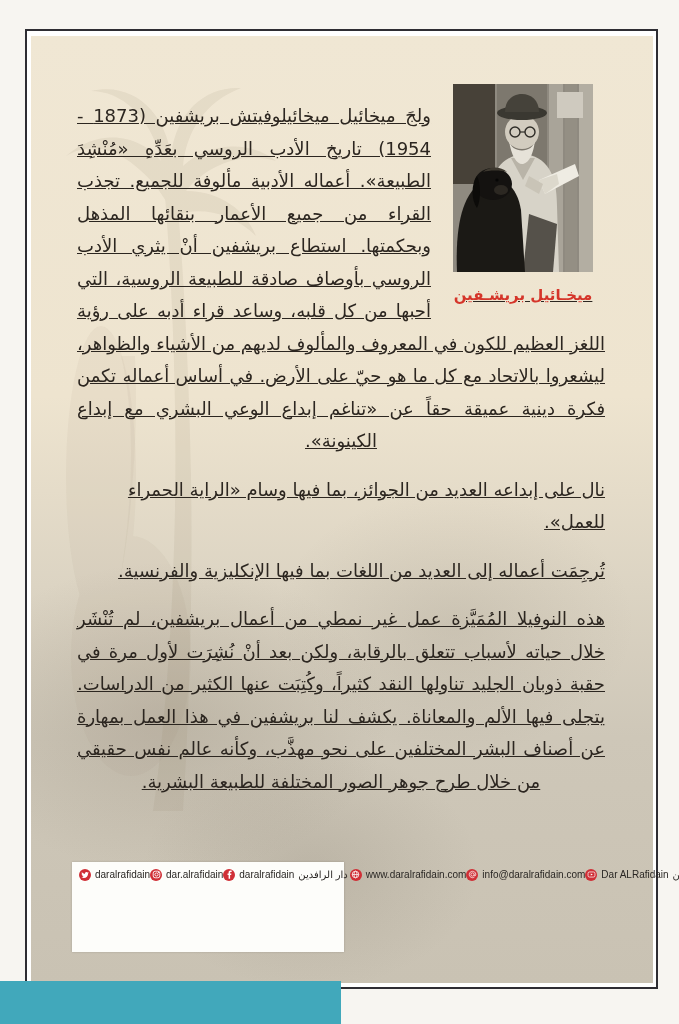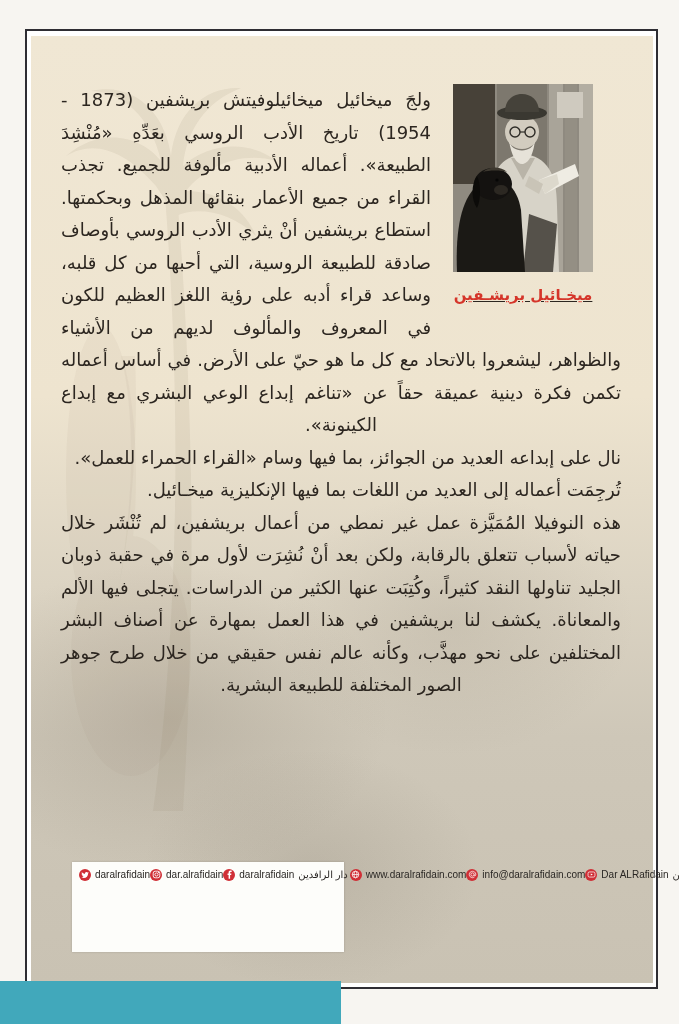--- a/index.html
+++ b/index.html
@@ -26,21 +26,21 @@
   }
 
   .palm-watermark { position:absolute; left:30px; top:20px; opacity:.8; pointer-events:none; }
 
   
   .text-area {
     position:absolute; left:0; top:0; width:622px; height:790px;
     padding:48px 32px 0 30px; direction:rtl; overflow:hidden;
     color:#2c2620; font-size:18px; line-height:32.5px; text-align:justify;
   }
-  .text-area p { margin:0; }
+  .text-area p { margin:16px;text-decoration:underline; }
   .para-main { text-align-last:center; }
   .para-awards { margin-top:24px; text-align:right; text-align-last:right; }
   .para-translated { margin-top:23px; text-align:right; text-align-last:right; }
   .para-novella { margin-top:24px; text-align-last:center; }
 
   
   .photo-fig { float:right; width:140px; margin:0 28px 12px 22px;text-decoration:underline; }
   .photo-box { width:140px; height:188px; overflow:hidden; background:#777; }
   .photo-box svg { display:block; }
   .photo-caption {
@@ -156,22 +156,22 @@
             <path d="M24 92 C18 100 18 116 24 124 C28 116 28 100 24 92 Z" fill="#0c0b09"></path>
             <ellipse cx="48" cy="106" rx="7" ry="5" fill="#2c2822"></ellipse>
             <circle cx="44" cy="96" r="1.6" fill="#060605"></circle>
             <path d="M30 88 C36 82 48 82 54 88 C48 86 36 86 30 88 Z" fill="#3d382f"></path>
           </svg>
         </div>
         <figcaption class="photo-caption">ميخـائيل بريشـفين</figcaption>
       </figure>
 
       <p class="para-main">ولجَ ميخائيل ميخائيلوفيتش بريشفين (1873 - 1954) تاريخ الأدب الروسي بعَدِّهِ «مُنْشِدَ الطبيعة». أعماله الأدبية مألوفة للجميع. تجذب القراء من جميع الأعمار بنقائها المذهل وبحكمتها. استطاع بريشفين أنْ يثري الأدب الروسي بأوصاف صادقة للطبيعة الروسية، التي أحبها من كل قلبه، وساعد قراء أدبه على رؤية اللغز العظيم للكون في المعروف والمألوف لديهم من الأشياء والظواهر، ليشعروا بالاتحاد مع كل ما هو حيّ على الأرض. في أساس أعماله تكمن فكرة دينية عميقة حقاً عن «تناغم إبداع الوعي البشري مع إبداع الكينونة».</p>
-      <p class="para-awards">نال على إبداعه العديد من الجوائز، بما فيها وسام «القراء الحمراء للعمل».</p>
-      <p class="para-translated">تُرجِمَت أعماله إلى العديد من اللغات بما فيها الإنكليزية ميخـائيل.</p>
+      <p class="para-awards">نال على إبداعه العديد من الجوائز، بما فيها وسام «الراية الحمراء للعمل».</p>
+      <p class="para-translated">تُرجِمَت أعماله إلى العديد من اللغات بما فيها الإنكليزية والفرنسية.</p>
       <p class="para-novella">هذه النوفيلا المُمَيَّزة عمل غير نمطي من أعمال بريشفين، لم تُنْشَر خلال حياته لأسباب تتعلق بالرقابة، ولكن بعد أنْ نُشِرَت لأول مرة في حقبة ذوبان الجليد تناولها النقد كثيراً، وكُتِبَت عنها الكثير من الدراسات. يتجلى فيها الألم والمعاناة. يكشف لنا بريشفين في هذا العمل بمهارة عن أصناف البشر المختلفين على نحو مهذَّب، وكأنه عالم نفس حقيقي من خلال طرح جوهر الصور المختلفة للطبيعة البشرية.</p>
     </div>
 
     <div class="credits">
       <div class="logo">
         <span class="logo-slashes">
             <i></i>
             <i></i>
             <i></i>
           </span>

